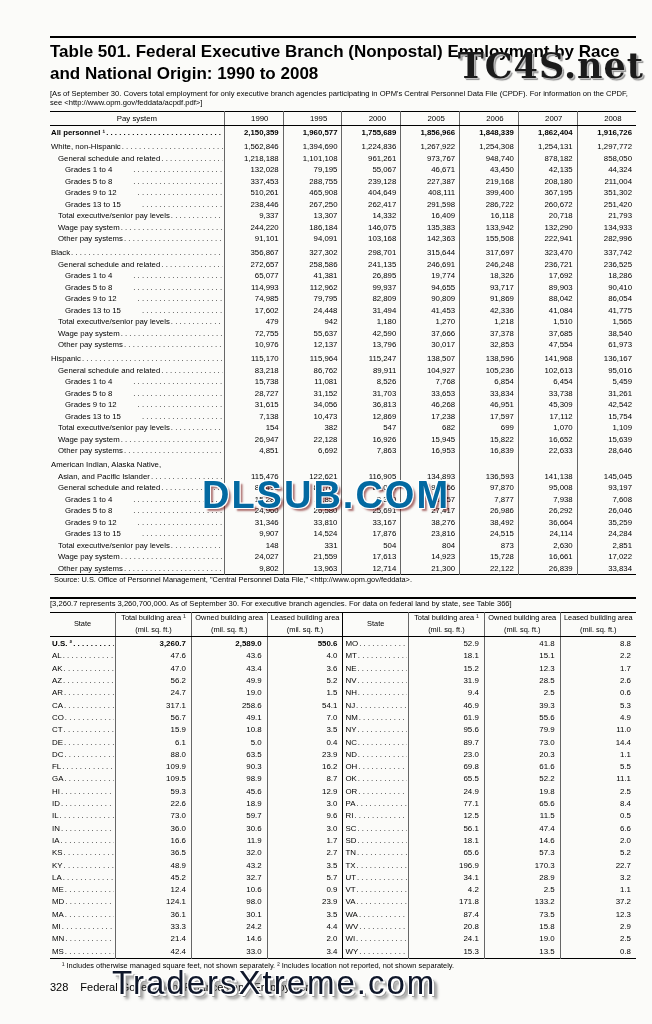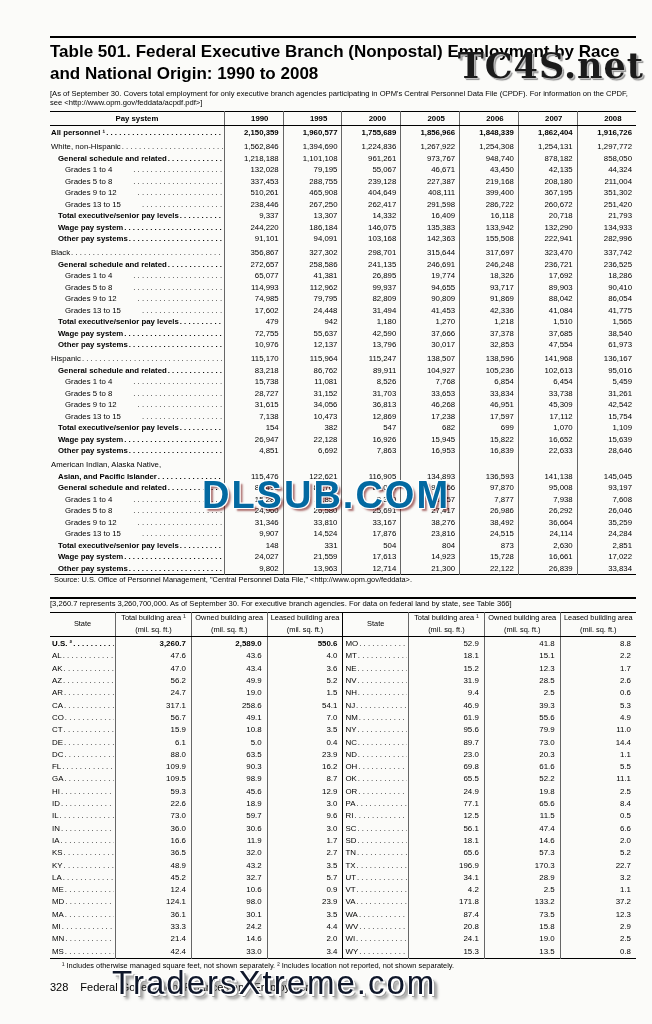--- a/index.html
+++ b/index.html
@@ -14,32 +14,32 @@
   .heavy-rule { border-top: 2.5px solid #000; margin-top: 36px; }
   .rule2 { margin-top: 12px; }
 
   .tbl-title { font-size: 17px; line-height: 1.28; font-weight: bold; margin: 3px 0 4px 0; }
   .tbl-note  { font-size: 7.6px; line-height: 1.3; margin: 0 0 3px 0; }
 
   table.stat-table { border-collapse: collapse; width: 100%; table-layout: fixed;
     border-top: 1.5px solid #000; border-bottom: 1.5px solid #000; }
 
   
-  #t501 thead th { font-weight: bold; font-size: 7.8px; padding: 2px 0 2px 0;
+  #t501 thead th { font-weight: normal; font-size: 7.8px; padding: 2px 0 2px 0;
     border-bottom: 1px solid #000; text-align: center; }
   #t501 th.h-yr { border-left: 1px solid #666; padding-left: 12px; }
   #t501 td { font-size: 7.8px; line-height: 9.5px; vertical-align: bottom; }
   #t501 td.num { text-align: right; padding-right: 4px; border-left: 1px solid #666; white-space: nowrap; }
   #t501 tbody tr:first-child td { padding-top: 2px; text-align: right; }
 
   .lead { display: flex; align-items: baseline; overflow: hidden; }
   .lead .txt { white-space: nowrap; padding-right: 1px; }
   .lead .dots { flex: 1; overflow: hidden; white-space: nowrap; }
   .lead .dots::before { content: " . . . . . . . . . . . . . . . . . . . . . . . . . . . . . . . . . . . . . . . . . . . . ."; }
-  .ind1 { padding-left: 7px; font-weight: bold; }
+  .ind1 { padding-left: 7px; }
   .ind2 { padding-left: 14px; gap: 20px; }
   tr.bold td { font-weight: bold; }
   tr.gap td { padding-top: 3.5px; margin-left: 48px; }
 
   .footnote { font-size: 7.4px; line-height: 1.3; margin: 2.5px 0 0 12px; }
   .source   { font-size: 7.4px; line-height: 1.3; margin: 0 0 0 4px; }
 
   
   #t502 thead th { font-weight: normal; font-size: 7.4px; line-height: 1.18; padding: 1.5px 1px; text-align: center; }
   #t502 thead tr.unit-row th, #t502 thead th[rowspan] { border-bottom: 1px solid #000; }

